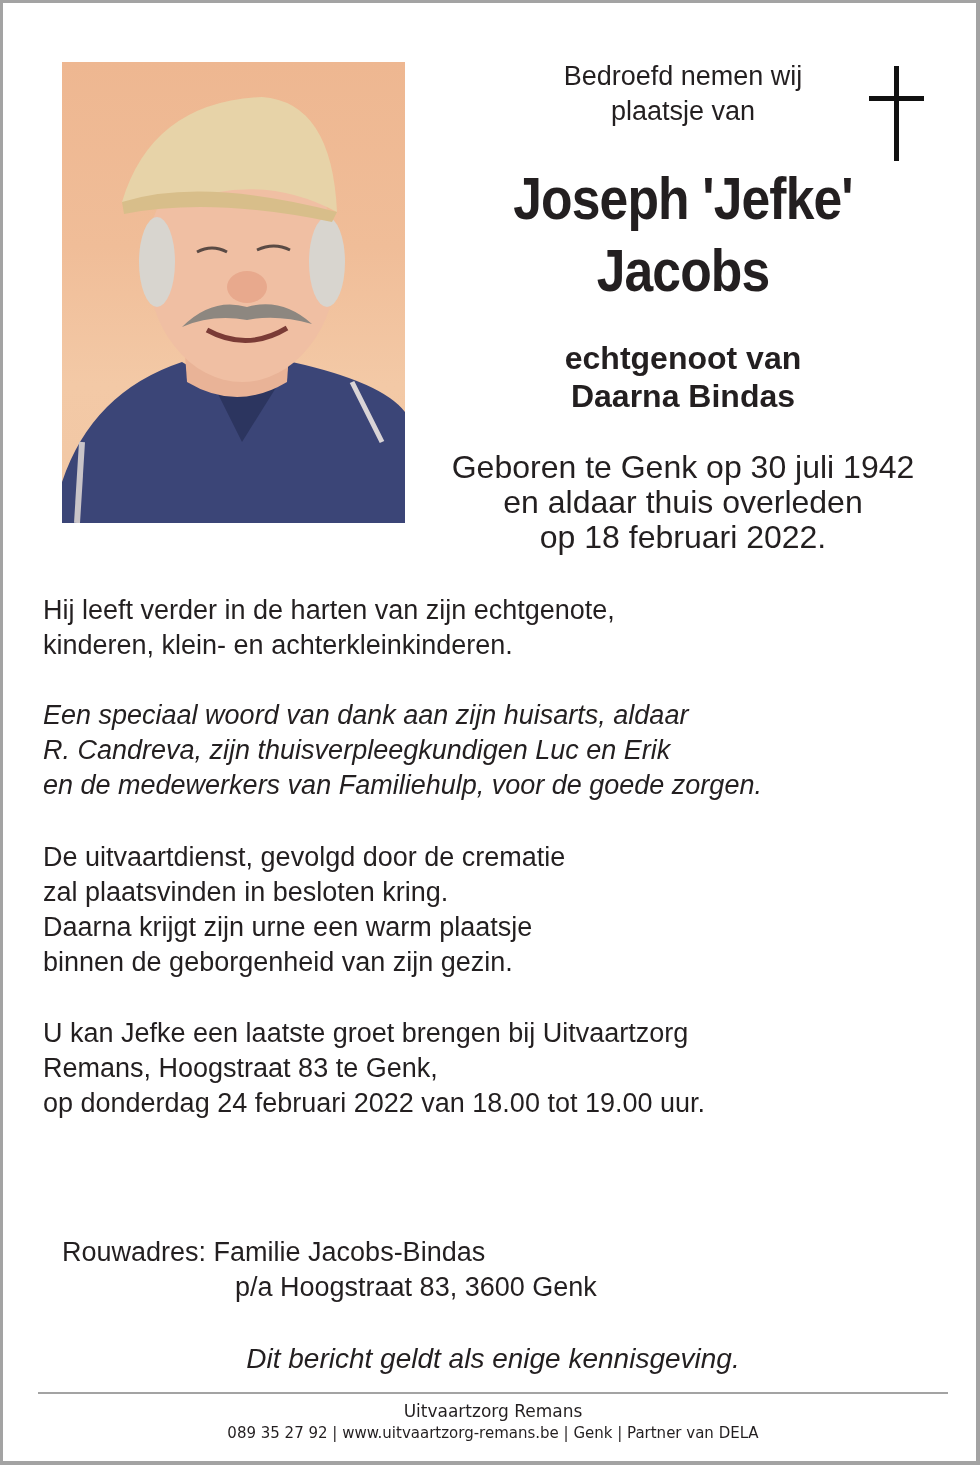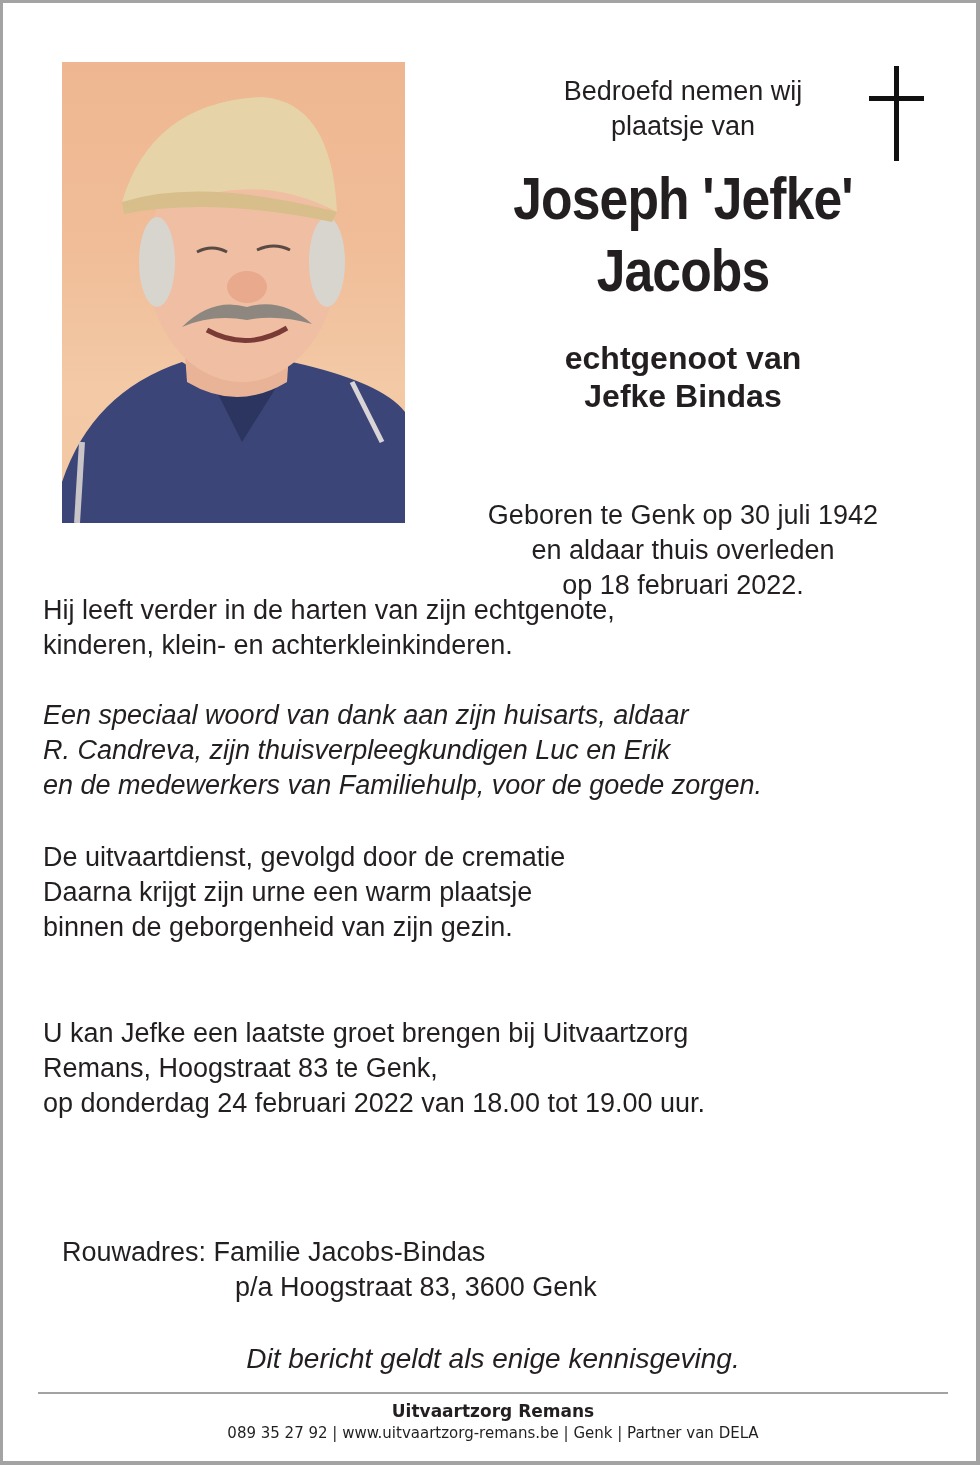--- a/index.html
+++ b/index.html
@@ -15,38 +15,38 @@
     background: linear-gradient(180deg, #eeb791 0%, #f0bd98 40%, #f3c9a6 70%, #f1c7a4 100%);
   }
   .cross { position: absolute; left: 866px; top: 63px; width: 55px; height: 95px; }
   .cross .v { position: absolute; left: 25px; top: 0; width: 5px; height: 95px; background: #111; }
   .cross .h { position: absolute; left: 0; top: 30px; width: 55px; height: 5px; background: #111; }
 
   .center-col { position: absolute; left: 430px; width: 500px; text-align: center; }
   .intro { top: 56px; font-size: 27px; line-height: 35px; font-weight: 300; }
   .name { top: 160px; font-size: 60px; line-height: 72px; font-weight: 700; letter-spacing: -1px; transform: scaleX(0.86); transform-origin: center; }
   .spouse { top: 336px; font-size: 32px; line-height: 38px; font-weight: 700; }
-  .dates { top: 447px; font-size: 27px; line-height: 35px; margin-top: 48px; }
+  .dates { top: 447px; font-size: 32px; line-height: 35px; }
 
   .wide { position: absolute; left: 40px; width: 900px; text-align: left; font-size: 27px; line-height: 35px; }
   .p1 { top: 590px; }
   .p2 { top: 695px; font-style: italic; }
   .p3 { top: 837px; }
   .p4 { top: 1013px; }
   .p5 { top: 1153px; }
 
   .rouw { position: absolute; left: 59px; top: 1232px; font-size: 27px; line-height: 35px; }
   .rouw .line2 { padding-left: 173px; }
 
   .notice { position: absolute; left: 40px; width: 900px; top: 1338px; text-align: center; font-size: 28px; line-height: 36px; font-weight: 400; font-style: italic; }
 
   .rule { position: absolute; left: 35px; width: 910px; top: 1389px; height: 2px; background: #a3a3a3; }
 
   .footer { position: absolute; left: 40px; width: 900px; text-align: center; font-family: "DejaVu Sans", sans-serif; color: #231f20; }
-  .footer .org { top: 1397px; position: absolute; left: 0; width: 900px; font-size: 17px; line-height: 22px; font-weight: 700; }
+  .footer .org { top: 1397px; position: absolute; left: 0; width: 900px; font-size: 17px; line-height: 22px; font-weight: 400; }
   .footer .contact { top: 1420px; position: absolute; left: 0; width: 900px; font-size: 15px; line-height: 20px; }
 </style>
 </head>
 <body>
 
 <div class="frame">
 
   <div class="photo">
     <svg width="343" height="461" viewBox="0 0 343 461">
 
@@ -74,33 +74,33 @@
 
       <path d="M145 268 Q185 290 225 266" stroke="#7a3b36" stroke-width="5" fill="none"></path>
     </svg>
   </div>
 
   <div class="cross">
     <div class="v"></div>
       <div class="h"></div>
   </div>
 
-  <div class="center-col intro txt" style="position:absolute;margin-top:15px;">
+  <div class="center-col intro txt" style="position:absolute;">
     <div>Bedroefd nemen wij</div>
     <div>plaatsje van</div>
   </div>
 
   <div class="center-col name txt" style="position:absolute;">
     <div>Joseph 'Jefke'</div>
     <div>Jacobs</div>
   </div>
 
   <div class="center-col spouse txt" style="position:absolute;">
     <div>echtgenoot van</div>
-    <div>Jefke Bindas</div>
+    <div>Daarna Bindas</div>
   </div>
 
   <div class="center-col dates txt" style="position:absolute;">
     <div>Geboren te Genk op 30 juli 1942</div>
     <div>en aldaar thuis overleden</div>
     <div>op 18 februari 2022.</div>
   </div>
 
   <div class="wide p1 txt">
     <div>Hij leeft verder in de harten van zijn echtgenote,</div>
@@ -108,20 +108,21 @@
   </div>
 
   <div class="wide p2 txt">
     <div>Een speciaal woord van dank aan zijn huisarts, aldaar</div>
     <div>R. Candreva, zijn thuisverpleegkundigen Luc en Erik</div>
     <div>en de medewerkers van Familiehulp, voor de goede zorgen.</div>
   </div>
 
   <div class="wide p3 txt">
     <div>De uitvaartdienst, gevolgd door de crematie</div>
+    <div>zal plaatsvinden in besloten kring.</div>
     <div>Daarna krijgt zijn urne een warm plaatsje</div>
     <div>binnen de geborgenheid van zijn gezin.</div>
   </div>
 
   <div class="wide p4 txt">
     <div>U kan Jefke een laatste groet brengen bij Uitvaartzorg</div>
     <div>Remans, Hoogstraat 83 te Genk,</div>
     <div>op donderdag 24 februari 2022 van 18.00 tot 19.00 uur.</div>
   </div>
 

